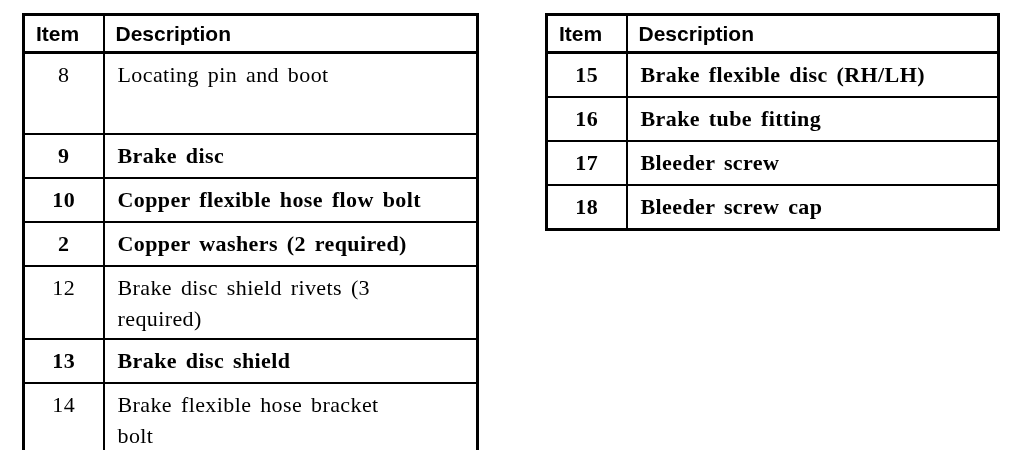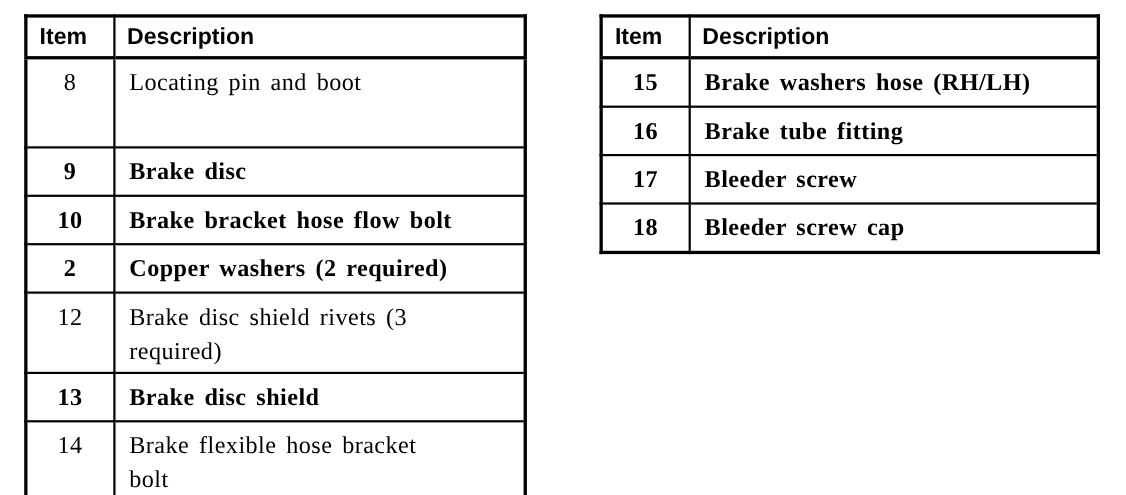--- a/index.html
+++ b/index.html
@@ -90,21 +90,21 @@
       <tr class="rh-tall">
         <td class="item-cell">8</td>
         <td class="desc-cell">Locating pin and boot</td>
       </tr>
       <tr class="rh-std">
         <td class="item-cell">9</td>
         <td class="desc-cell">Brake disc</td>
       </tr>
       <tr class="rh-std">
         <td class="item-cell">10</td>
-        <td class="desc-cell">Brake bracket hose flow bolt</td>
+        <td class="desc-cell">Copper flexible hose flow bolt</td>
       </tr>
       <tr class="rh-std">
         <td class="item-cell">2</td>
         <td class="desc-cell">Copper washers (2 required)</td>
       </tr>
       <tr class="rh-two">
         <td class="item-cell">12</td>
         <td class="desc-cell">Brake disc shield rivets (3
 required)</td>
       </tr>
@@ -127,21 +127,21 @@
       </colgroup>
     <thead>
       <tr>
         <th>Item</th>
         <th>Description</th>
       </tr>
     </thead>
     <tbody>
       <tr class="rh-std">
         <td class="item-cell">15</td>
-        <td class="desc-cell">Brake washers hose (RH/LH)</td>
+        <td class="desc-cell">Brake flexible disc (RH/LH)</td>
       </tr>
       <tr class="rh-std">
         <td class="item-cell">16</td>
         <td class="desc-cell">Brake tube fitting</td>
       </tr>
       <tr class="rh-std">
         <td class="item-cell">17</td>
         <td class="desc-cell">Bleeder screw</td>
       </tr>
       <tr class="rh-std">

